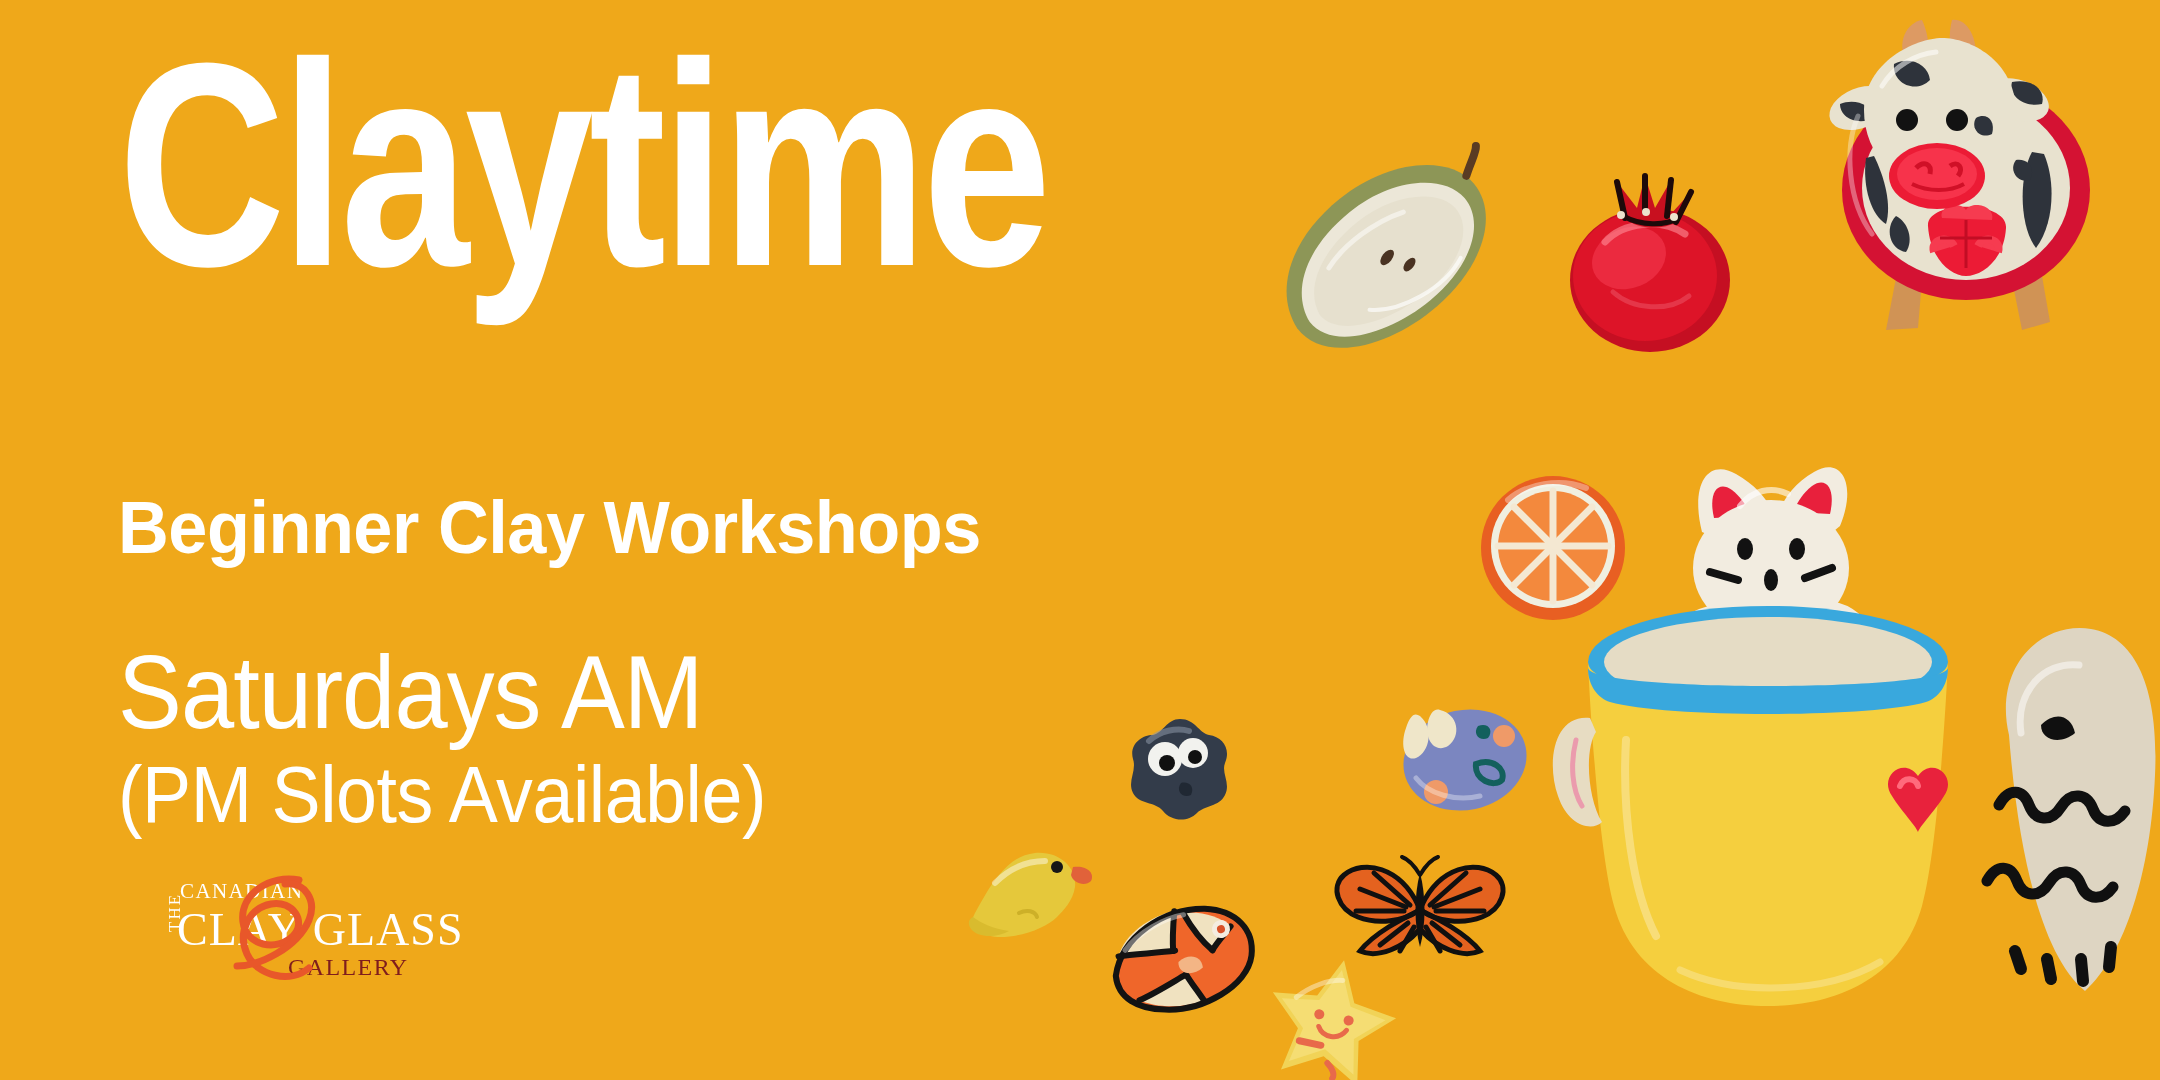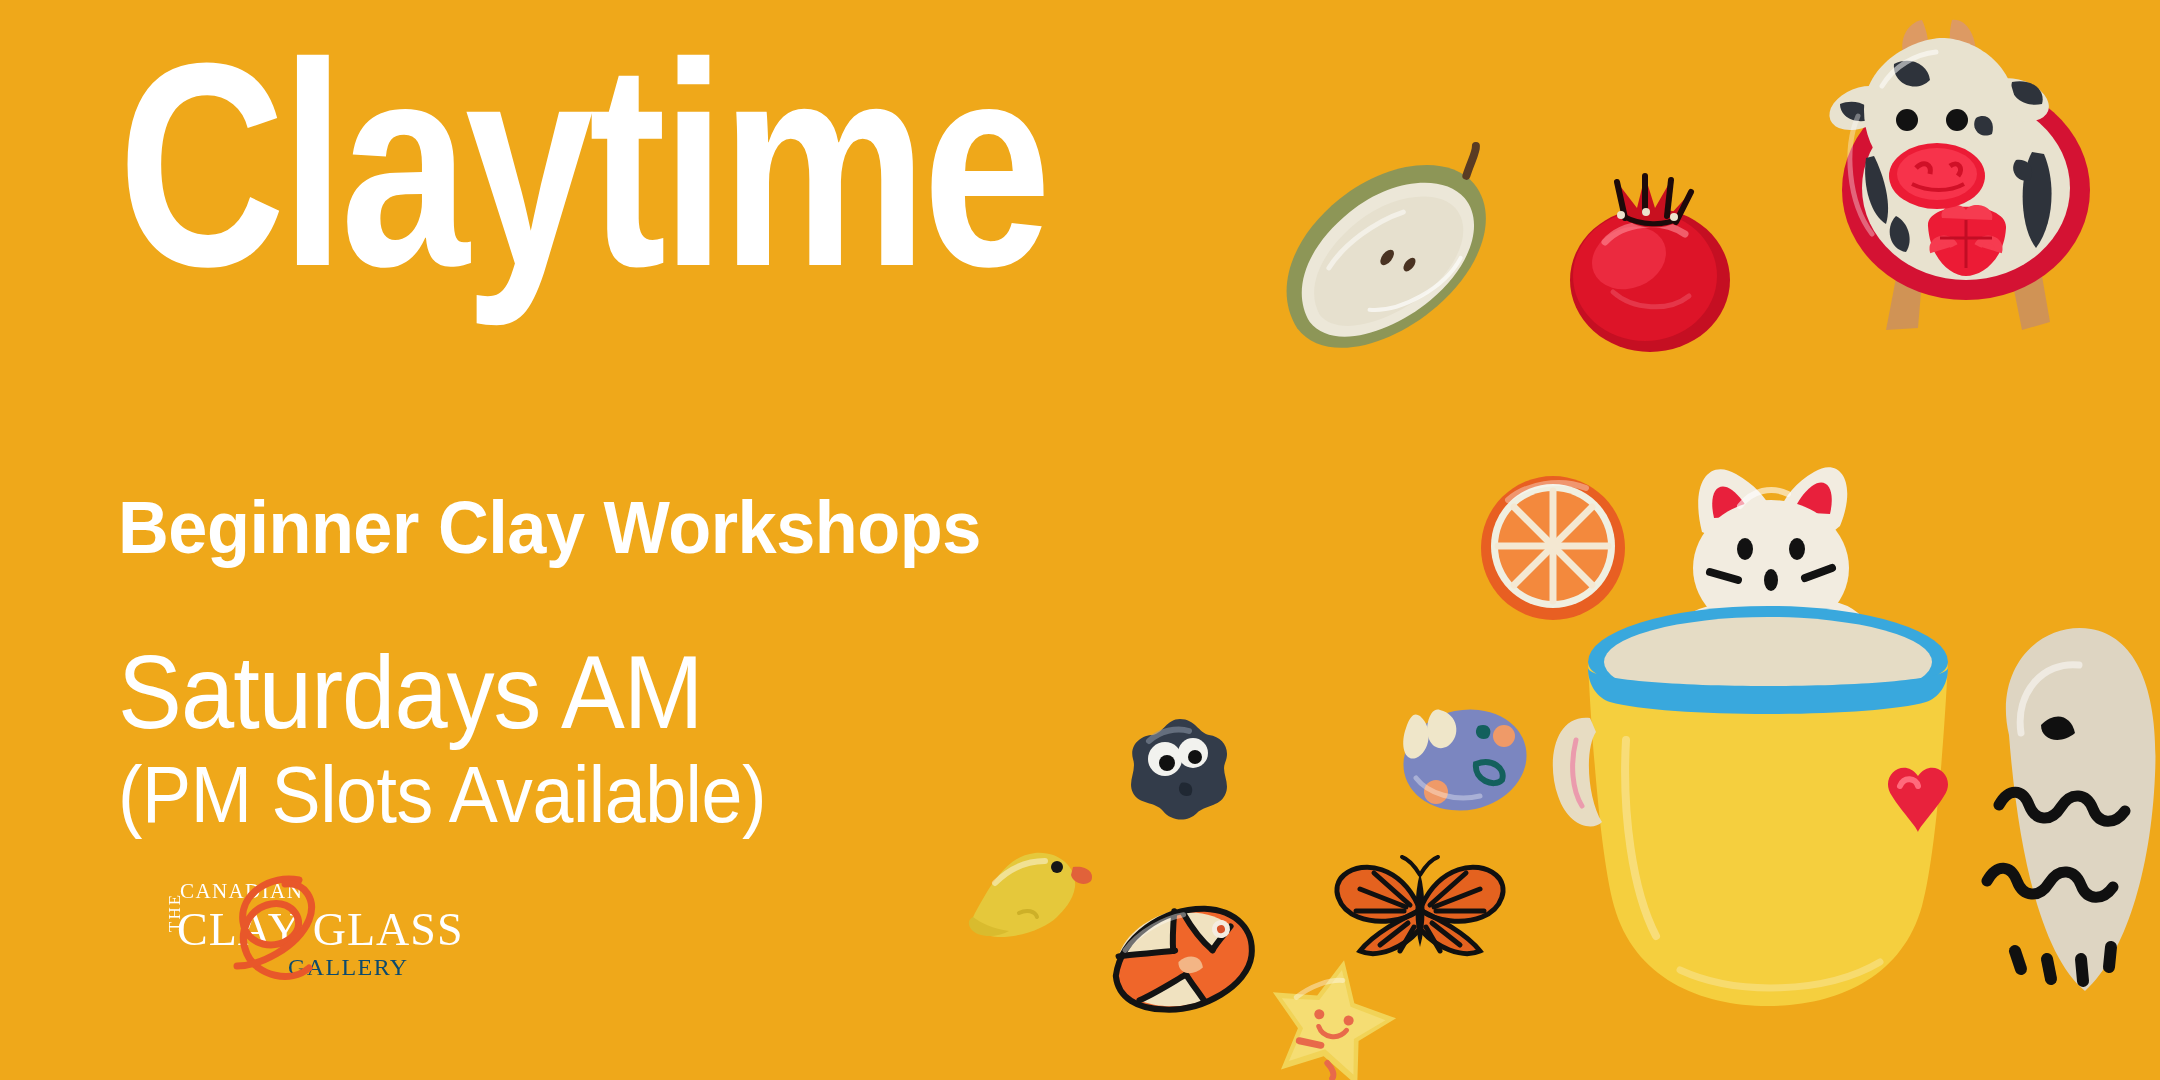--- a/index.html
+++ b/index.html
@@ -106,21 +106,21 @@
     left:104px; top:31px;
     color:#ffffff;
     font-family:"Liberation Serif", serif;
     font-size:46px;
     letter-spacing:1px;
     white-space:nowrap;
   }
   .logo-gallery {
     position:absolute;
     left:215px; top:82px;
-    color:#0c4a6e;
+    color:#7f1d1d;
     font-family:"Liberation Serif", serif;
     font-size:24px;
     letter-spacing:1.4px;
     white-space:nowrap;
   }
   .logo-amp {
     position:absolute;
     left:140px; top:-2px;
     width:120px; height:118px;
     pointer-events:none;

